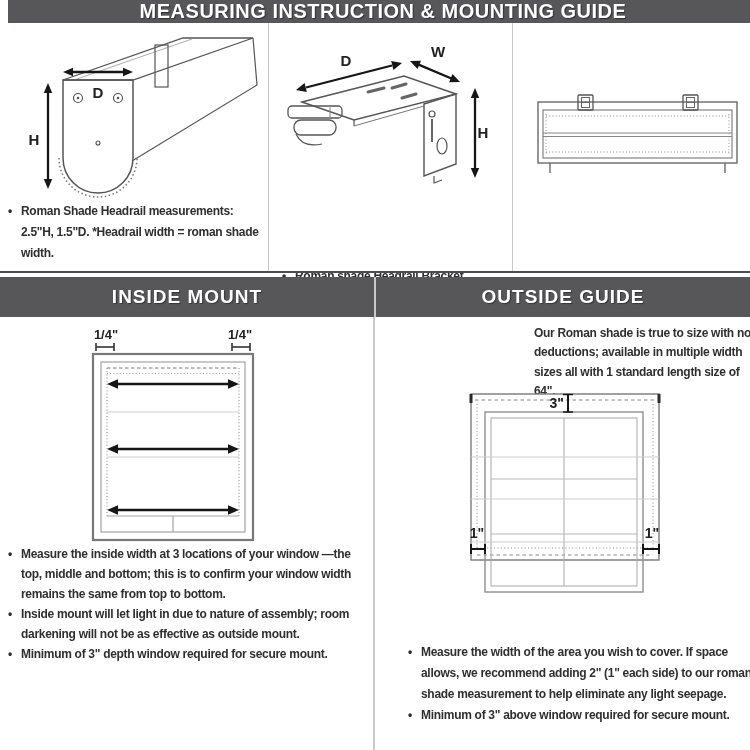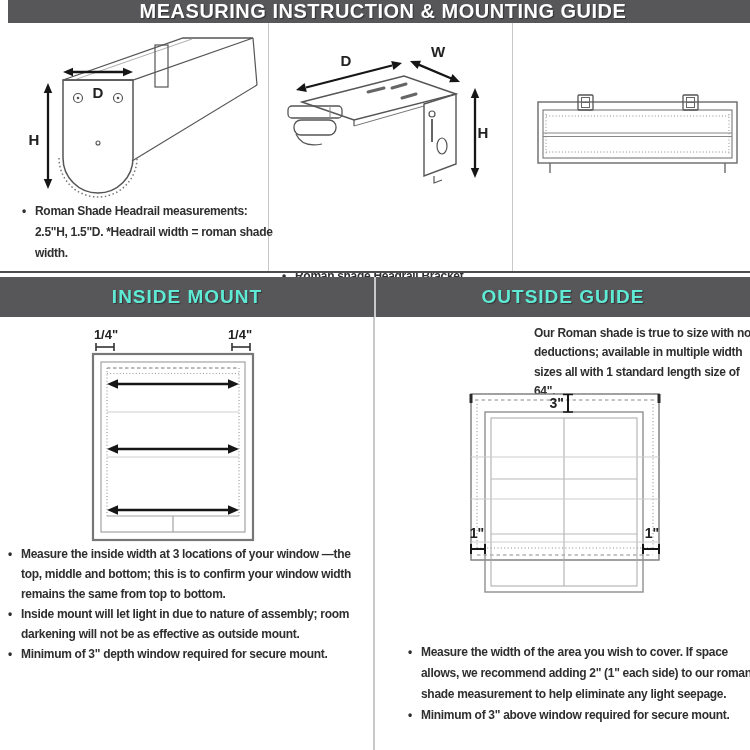--- a/index.html
+++ b/index.html
@@ -15,21 +15,21 @@
   .banner span{
     color:#fff;font-size:20px;letter-spacing:.5px;white-space:nowrap;
     text-shadow:1px 1px 1px rgba(0,0,0,.45);
   }
   .section-line{position:absolute;left:0;top:271px;width:750px;height:2px;background:#4d4d4f;}
   .section-headers{
     position:absolute;left:0;top:277px;width:750px;height:40px;background:#57575a;
     display:flex;
   }
   .section-headers .cell{
-    flex:1;display:flex;align-items:center;justify-content:center;color:#5eead4;
+    flex:1;display:flex;align-items:center;justify-content:center;color:#ffffff;
     font-size:19px;letter-spacing:1px;text-shadow:1px 1px 1px rgba(0,0,0,.4);
   }
   .section-headers .hdr-divider{width:2px;background:#c9c9c9;}
   
   .vdiv-top{position:absolute;top:23px;height:249px;width:1px;background:#c9c9c9;}
   .vdiv-bottom{position:absolute;left:373px;top:317px;width:2px;height:433px;background:#c9c9c9;}
   
   .note,.blist{position:absolute;font-size:12px;letter-spacing:-.3px;}
   .note{line-height:21px;}
   .bullet{position:relative;padding-left:13px;}
@@ -77,21 +77,21 @@
       <polygon class="arrow-head" points="107,42 97,37.8 97,46.2"></polygon>
       <text x="72" y="68" text-anchor="middle" font-size="15">D</text>
     </g>
     <g>
       <line x1="22" y1="62" x2="22" y2="150" class="arrow-line"></line>
       <polygon class="arrow-head" points="22,53 17.8,63 26.2,63"></polygon>
       <polygon class="arrow-head" points="22,159 17.8,149 26.2,149"></polygon>
       <text x="8" y="115" text-anchor="middle" font-size="15">H</text>
     </g>
   </svg>
-  <div class="note bullet" style="left:22px;top:201px;width:246px">Roman Shade Headrail measurements: 2.5"H, 1.5"D. *Headrail width = roman shade width.</div>
+  <div class="note bullet" style="left:8px;top:201px;width:246px">Roman Shade Headrail measurements: 2.5"H, 1.5"D. *Headrail width = roman shade width.</div>
 
   <svg style="left:284px;top:46px" width="206" height="140" viewBox="0 0 206 140">
     <g>
       <polygon points="18,56 120,30 172,48 70,74" fill="#fff" class="ln" stroke-width="1.4"></polygon>
       <line x1="84" y1="46" x2="100" y2="42" stroke="#666" stroke-width="3" stroke-linecap="round"></line>
       <line x1="108" y1="42" x2="122" y2="38" stroke="#666" stroke-width="3" stroke-linecap="round"></line>
       <line x1="118" y1="52" x2="132" y2="48" stroke="#666" stroke-width="3" stroke-linecap="round"></line>
       <line x1="70" y1="74" x2="70" y2="80" class="ln" stroke-width="1.2"></line>
       <line x1="70" y1="80" x2="140" y2="60" stroke="#777" stroke-width="1"></line>
       <polygon points="140,58 172,48 172,118 140,130" fill="#fff" class="ln" stroke-width="1.4"></polygon>

